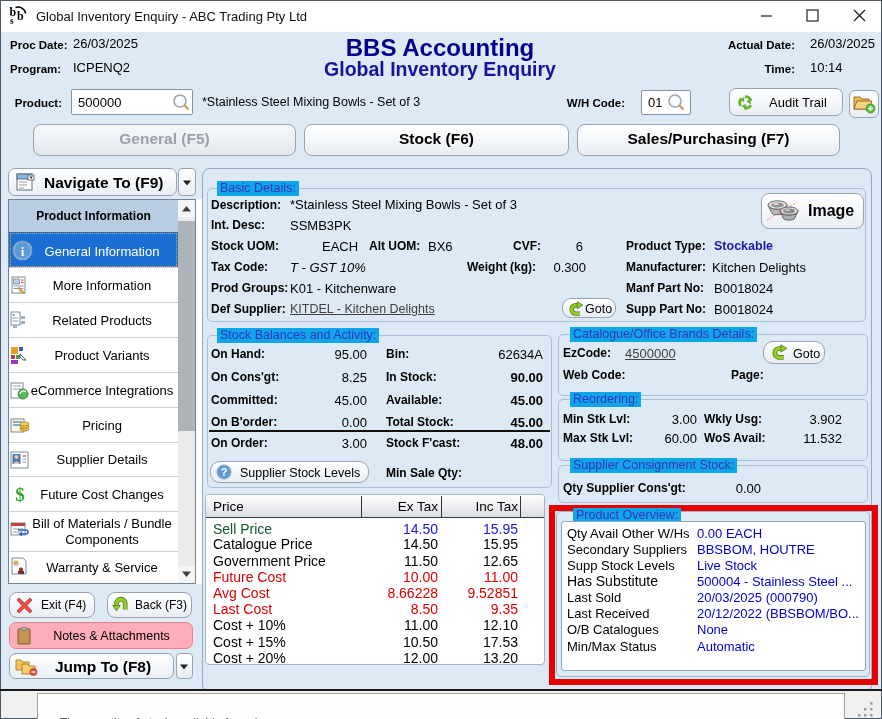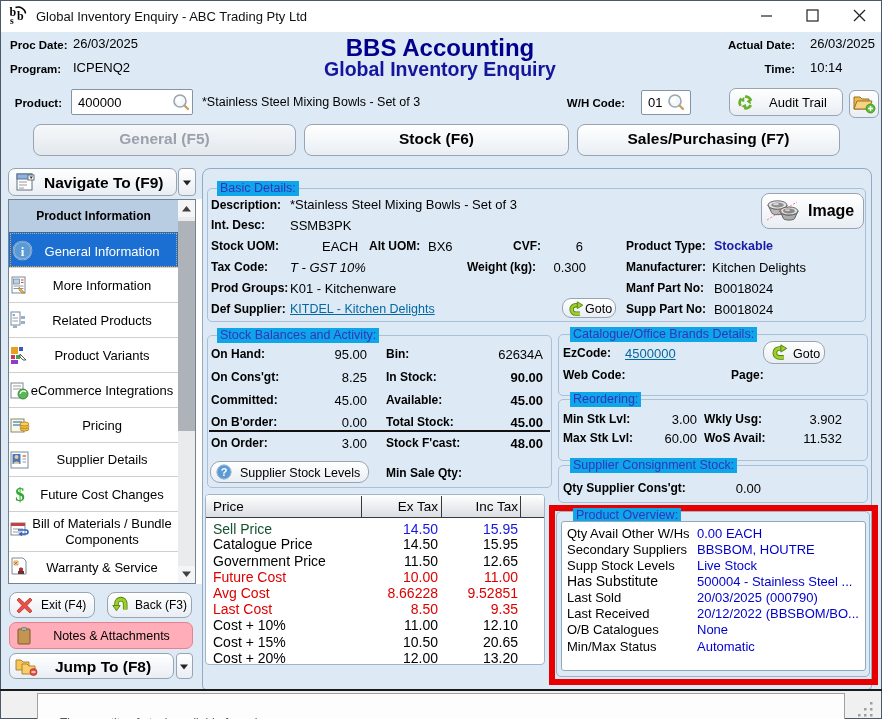--- a/index.html
+++ b/index.html
@@ -8,21 +8,21 @@
 .a{position:absolute;line-height:15px;white-space:nowrap;}
 .b{font-weight:bold;}
 .hl{font-weight:bold;font-size:11.5px;}
 .lb{font-weight:bold;font-size:12px;}
 .lb2{font-weight:bold;}
 .it{font-size:13px;}
 .r{text-align:right;}
 .c{text-align:center;}
 .blue{color:#0000cc;}
 .red{color:#dd0000;}
-.lnk{color:#0369a1;text-decoration:underline;}
+.lnk{color:#404040;text-decoration:underline;}
 .btn{position:absolute;background:linear-gradient(#ffffff,#e9eef4);border:1px solid #98a4b2;border-radius:7px;}
 .grp{position:absolute;border:1px solid #a8c1d8;border-radius:5px;}
 .glb{position:absolute;top:-8px;background:#0ea5e9;padding:0 3px;color:#3434bb;font-size:12.5px;line-height:15px;white-space:nowrap;}
 #win{position:absolute;left:0;top:0;width:882px;height:719px;border:1px solid #4d5868;background:#dde9f4;}
 #tbar{position:absolute;left:1px;top:1px;width:880px;height:31px;background:#ffffff;}
 #statusbar{position:absolute;left:1px;top:691px;width:880px;height:27px;background:#f0f0f0;}
 </style>
 </head>
 <body>
 <div id="win"></div>
@@ -47,21 +47,21 @@
 <div class="a hl" style="left:10px;top:62px;">Program:</div>
 <div class="a" style="left:73px;top:60px;">ICPENQ2</div>
 <div class="a b c" style="left:240px;top:35px;width:400px;font-size:24px;line-height:25px;color:#00008c;">BBS Accounting</div>
 <div class="a b c" style="left:240px;top:59px;width:400px;font-size:19.5px;line-height:21px;color:#14149c;">Global Inventory Enquiry</div>
 <div class="a hl r" style="left:700px;top:38px;width:95px;">Actual Date:</div>
 <div class="a" style="left:810px;top:36px;">26/03/2025</div>
 <div class="a hl r" style="left:730px;top:62px;width:65px;">Time:</div>
 <div class="a" style="left:810px;top:60px;">10:14</div>
 <div class="a hl r" style="left:10px;top:96px;width:52px;">Product:</div>
 <div class="a" style="left:71px;top:89px;width:122px;height:26px;background:#fff;border:1px solid #8494a4;border-radius:2px;"></div>
-<div class="a" style="left:78px;top:95px;">400000</div>
+<div class="a" style="left:78px;top:95px;">500000</div>
 <svg class="a" style="left:171px;top:92px" width="20" height="20" viewBox="0 0 20 20">
  <circle cx="9" cy="9" r="6" fill="#f4f8fb" stroke="#9aa6b2" stroke-width="1.6"></circle>
  <line x1="13.5" y1="13.5" x2="17" y2="17" stroke="#caa06a" stroke-width="2.4" stroke-linecap="round"></line>
  <circle cx="7.5" cy="7.5" r="2.5" fill="#fff" opacity="0.9"></circle>
 </svg>
 <div class="a" style="left:202px;top:95px;font-size:12.5px;">*Stainless Steel Mixing Bowls - Set of 3</div>
 <div class="a hl r" style="left:545px;top:96px;width:80px;">W/H Code:</div>
 <div class="a" style="left:641px;top:90px;width:50px;height:25px;background:#fff;border:1px solid #8494a4;border-radius:2px;"></div>
 <div class="a" style="left:648px;top:95px;">01</div>
 <svg class="a" style="left:666px;top:92px" width="20" height="20" viewBox="0 0 20 20">
@@ -398,21 +398,21 @@
 <div class="a r red" style="left:350px;top:586px;width:88px;font-size:14px;">8.66228</div>
 <div class="a r red" style="left:430px;top:586px;width:88px;font-size:14px;">9.52851</div>
 <div class="a red" style="left:213px;top:602px;font-size:14px;">Last Cost</div>
 <div class="a r red" style="left:350px;top:602px;width:88px;font-size:14px;">8.50</div>
 <div class="a r red" style="left:430px;top:602px;width:88px;font-size:14px;">9.35</div>
 <div class="a" style="left:213px;top:618px;font-size:14px;">Cost + 10%</div>
 <div class="a r" style="left:350px;top:618px;width:88px;font-size:14px;">11.00</div>
 <div class="a r" style="left:430px;top:618px;width:88px;font-size:14px;">12.10</div>
 <div class="a" style="left:213px;top:635px;font-size:14px;">Cost + 15%</div>
 <div class="a r" style="left:350px;top:635px;width:88px;font-size:14px;">10.50</div>
-<div class="a r" style="left:430px;top:635px;width:88px;font-size:14px;">20.65</div>
+<div class="a r" style="left:430px;top:635px;width:88px;font-size:14px;">17.53</div>
 <div class="a" style="left:213px;top:651px;font-size:14px;">Cost + 20%</div>
 <div class="a r" style="left:350px;top:651px;width:88px;font-size:14px;">12.00</div>
 <div class="a r" style="left:430px;top:651px;width:88px;font-size:14px;">13.20</div>
 
 <div class="a" style="left:549px;top:505px;width:329px;height:180px;border:6px solid #e80000;"></div>
 <div class="grp" style="left:556px;top:511px;width:314px;height:166px;border-color:#9ab3c9;">
  <span class="glb" style="left:16px;top:-4px;">Product Overview:</span>
 </div>
 <div class="a" style="left:561px;top:521px;width:305px;height:150px;background:#fff;border:1px solid #8fa9bf;border-radius:3px;"></div>
 <div class="a" style="left:567px;top:526px;font-size:13px;">Qty Avail Other W/Hs</div>

